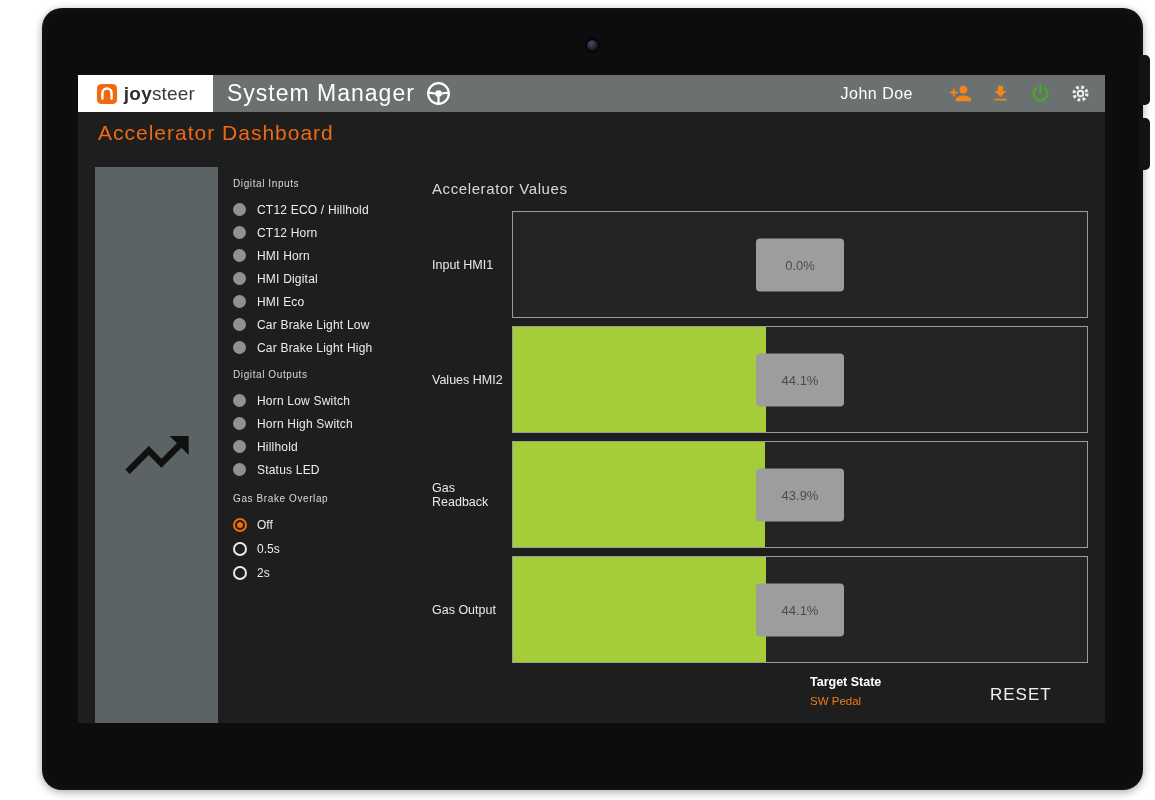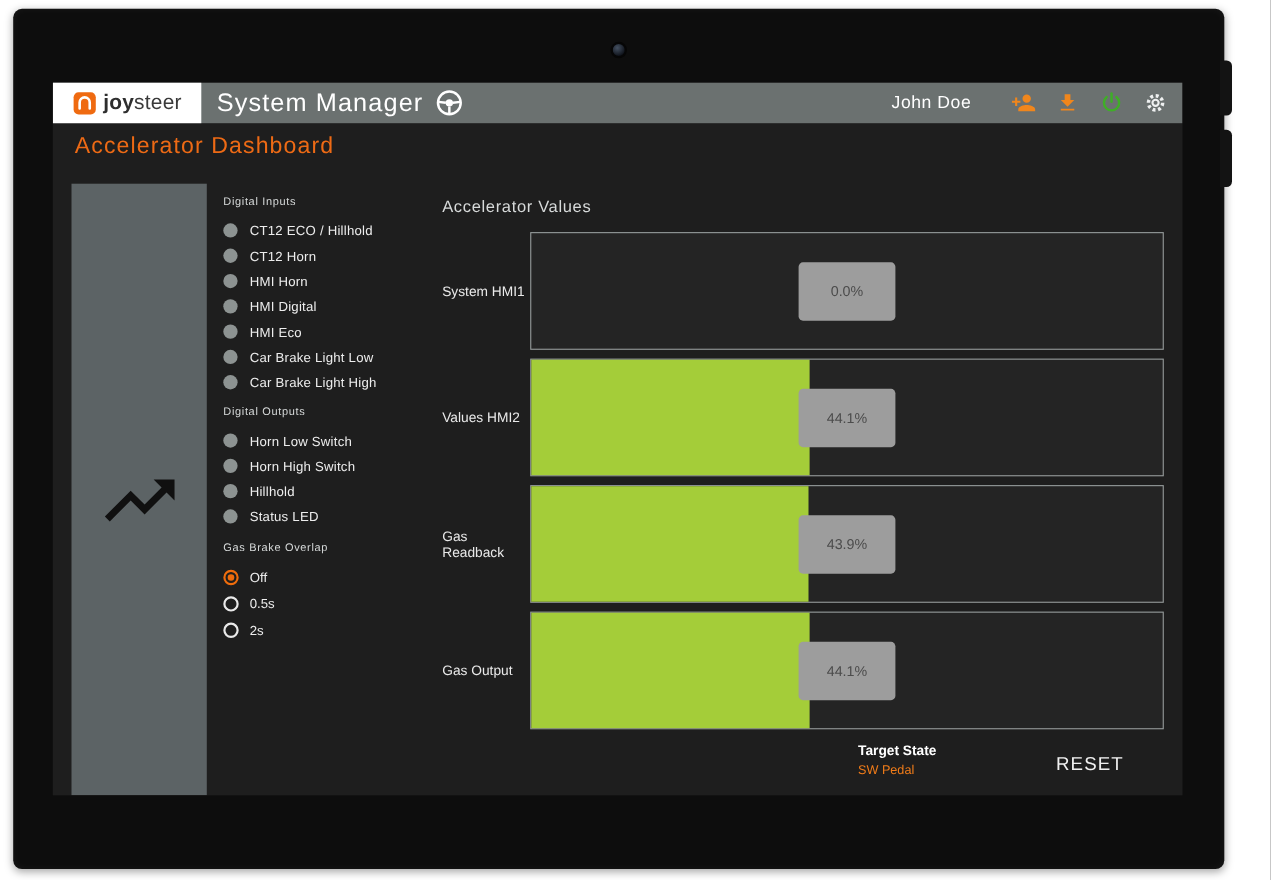--- a/index.html
+++ b/index.html
@@ -1,22 +1,22 @@
 <!DOCTYPE html>
 <html><head>
 <meta charset="utf-8">
 <style>
   * { margin: 0; padding: 0; box-sizing: border-box; }
   html, body { width: 1155px; height: 800px; background: #ffffff; font-family: "Liberation Sans", sans-serif; overflow: hidden; }
 
   
   .stage { position: relative; width: 1155px; height: 800px; }
   .tablet {
-    position: absolute; left: 12px; top: 8px; width: 1101px; height: 782px;
-    background: #0d0d0d; border-radius: 8px;
+    position: absolute; left: 42px; top: 8px; width: 1101px; height: 782px;
+    background: #0d0d0d; border-radius: 20px;
     box-shadow: inset 0 0 8px rgba(255,255,255,0.05), 0 2px 8px rgba(0,0,0,0.35);
     padding-left: 19px;
   }
   .camera {
     position: absolute; left: 543px; top: 30px; width: 15px; height: 15px; border-radius: 50%;
     background: radial-gradient(circle at 38% 32%, #445061, #10141c 72%);
     border: 2px solid #060606;
   }
   .side-btn {
     position: absolute; right: -7px; width: 11px; background: #131313; border-radius: 0 5px 5px 0;
@@ -238,21 +238,21 @@
         <div class="radio-item">
           <span class="radio"></span>
           <span class="radio-label">2s</span>
         </div>
       </div>
 
       <div class="values-h">Accelerator Values</div>
 
       <div class="gauges">
         <div class="gauge-row">
-          <div class="gauge-label">System HMI1</div>
+          <div class="gauge-label">Input HMI1</div>
           <div class="gauge-bar">
             <div class="gauge-fill" style="width: 0%;"></div>
             <div class="gauge-value">0.0%</div>
           </div>
         </div>
         <div class="gauge-row">
           <div class="gauge-label">Values HMI2</div>
           <div class="gauge-bar">
             <div class="gauge-fill" style="width: 44.1%;"></div>
             <div class="gauge-value">44.1%</div>

